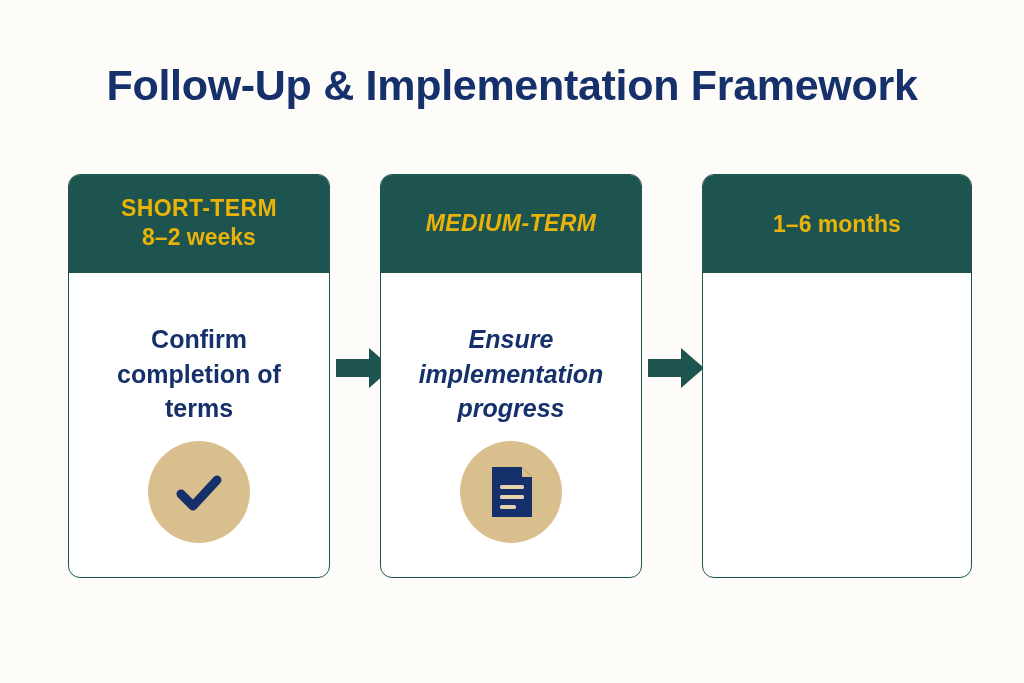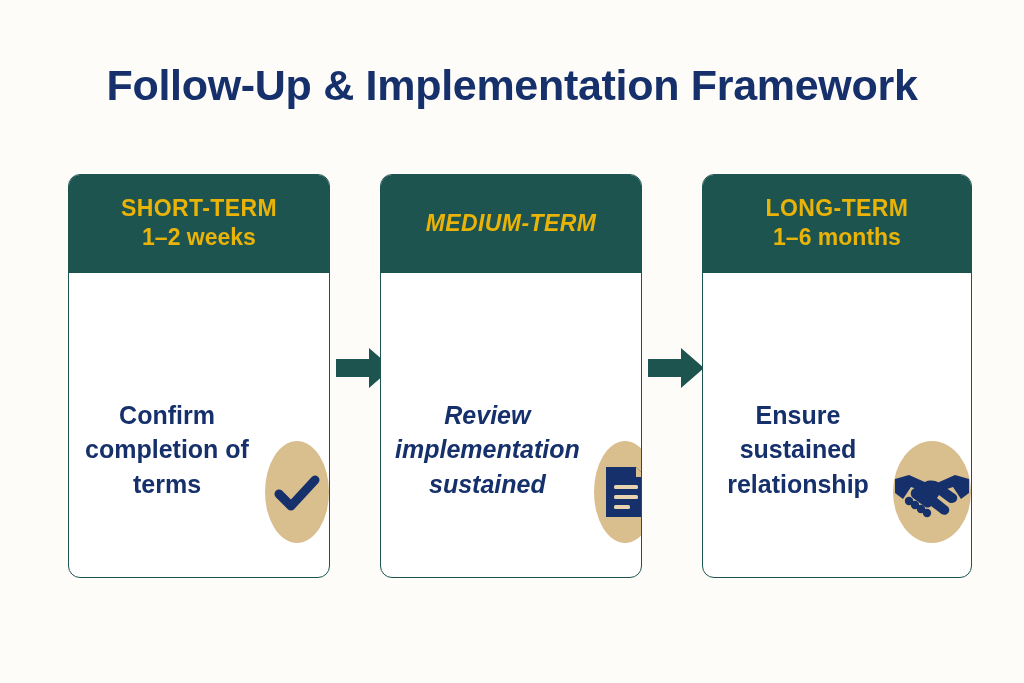--- a/index.html
+++ b/index.html
@@ -75,21 +75,21 @@
   }
   .card-duration {
     font-size: 23px;
     font-weight: bold;
     line-height: 1.25;
     margin-top: 2px;
   }
   .card-body {
     flex: 1 1 auto;
     display: flex;
-    flex-direction: row;
+    flex-direction: column;
     align-items: center;
     padding-top: 34px;
   }
   .card-desc {
     font-size: 25px;
     font-weight: bold;
     color: #15306b;
     text-align: center;
     line-height: 1.38;
     padding: 0 14px;
@@ -122,21 +122,21 @@
 
 <div class="page">
 
   <div class="page-title">Follow-Up &amp; Implementation Framework</div>
 
   <div class="cards">
 
     <div class="card card-1">
       <div class="card-header">
         <div class="card-phase">SHORT-TERM</div>
-        <div class="card-duration">1–2 weeks</div>
+        <div class="card-duration">8–2 weeks</div>
       </div>
       <div class="card-body">
         <div class="card-desc">Confirm completion of terms</div>
         <div class="icon-circle">
           <svg width="64" height="64" viewBox="0 0 64 64" aria-hidden="true">
             <path d="M14 34 L26 46 L50 20" fill="none" stroke="#15306b" stroke-width="9" stroke-linecap="round" stroke-linejoin="round"></path>
           </svg>
         </div>
       </div>
     </div>
@@ -145,58 +145,39 @@
       <svg width="56" height="44" viewBox="0 0 56 44" aria-hidden="true">
         <path d="M0 13 L33 13 L33 2 L56 22 L33 42 L33 31 L0 31 Z" fill="#1d5450"></path>
       </svg>
     </div>
 
     <div class="card card-2">
       <div class="card-header">
         <div class="card-phase">MEDIUM-TERM</div>
       </div>
       <div class="card-body">
-        <div class="card-desc">Review implementation sustained</div>
+        <div class="card-desc">Ensure implementation progress</div>
         <div class="icon-circle">
           <svg width="62" height="62" viewBox="0 0 62 62" aria-hidden="true">
             <path d="M12 6 H42 L52 16 V56 H12 Z" fill="#15306b"></path>
             <path d="M42 6 L52 16 H42 Z" fill="#d9be8e"></path>
             <rect x="20" y="24" width="24" height="4" rx="1.5" fill="#e7d3b0"></rect>
             <rect x="20" y="34" width="24" height="4" rx="1.5" fill="#e7d3b0"></rect>
             <rect x="20" y="44" width="16" height="4" rx="1.5" fill="#e7d3b0"></rect>
           </svg>
         </div>
       </div>
     </div>
 
     <div class="arrow arrow-2">
       <svg width="56" height="44" viewBox="0 0 56 44" aria-hidden="true">
         <path d="M0 13 L33 13 L33 2 L56 22 L33 42 L33 31 L0 31 Z" fill="#1d5450"></path>
       </svg>
     </div>
 
     <div class="card card-3">
       <div class="card-header">
-        <div class="card-phase">LONG-TERM</div>
         <div class="card-duration">1–6 months</div>
-      </div>
-      <div class="card-body">
-        <div class="card-desc">Ensure sustained relationship</div>
-        <div class="icon-circle">
-          <svg width="78" height="58" viewBox="0 0 78 58" aria-hidden="true">
-            <g fill="#15306b">
-              <path d="M2 16 L16 12 L34 20 L30 28 L18 24 L10 36 L2 30 Z"></path>
-              <path d="M76 16 L62 12 L44 20 L48 28 L60 24 L68 36 L76 30 Z"></path>
-              <path d="M32 19 C36 17 42 17 46 20 L62 31 C65 33 65 37 62 39 C59 41 56 40 54 38 L46 32
-                       L44 35 L54 43 C57 45 57 49 54 51 C51 53 48 51 46 49 L38 43
-                       C36 45 33 45 31 43 L20 35 C17 33 17 28 20 26 Z"></path>
-              <circle cx="22" cy="42" r="4.2"></circle>
-              <circle cx="28" cy="46" r="4.2"></circle>
-              <circle cx="34" cy="50" r="4.2"></circle>
-              <circle cx="16" cy="38" r="4.2"></circle>
-            </g>
-          </svg>
-        </div>
       </div>
     </div>
 
   </div>
 </div>
 
 </body></html>

